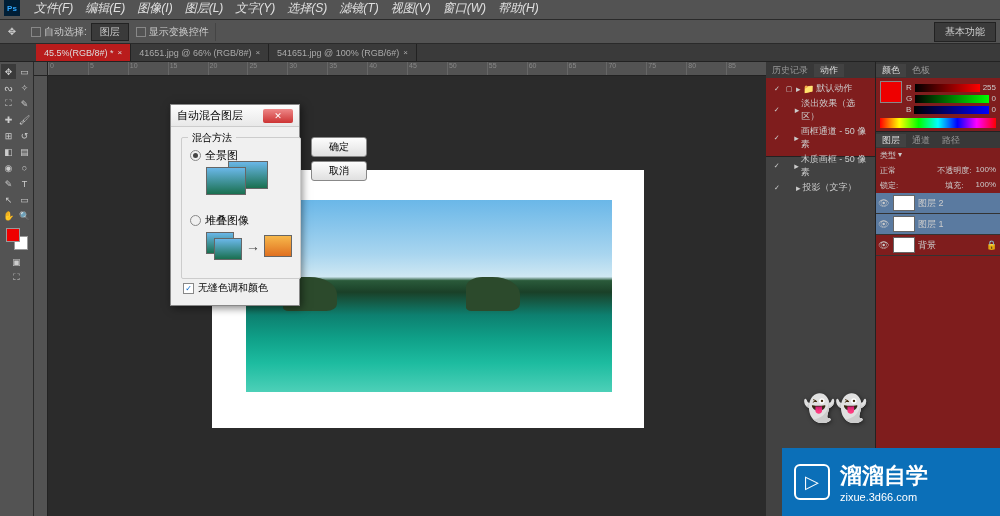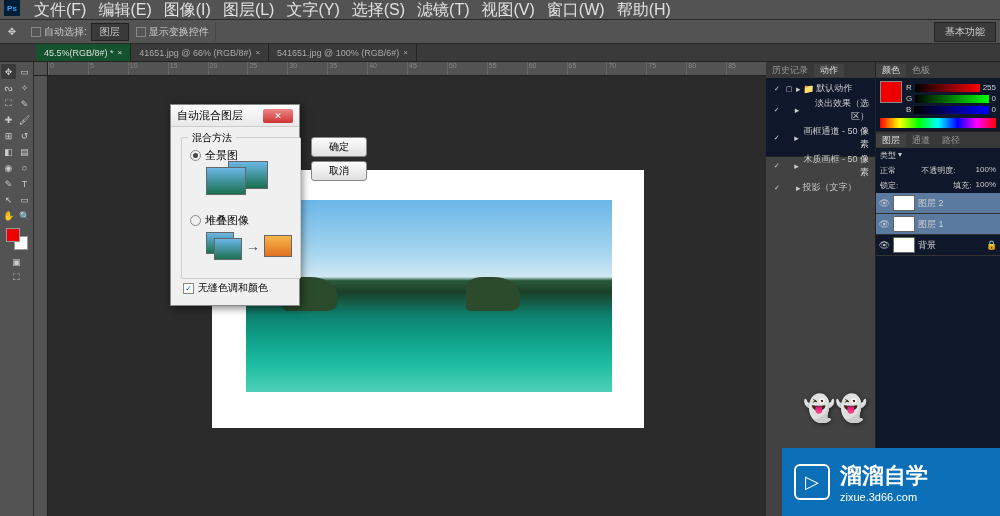--- a/index.html
+++ b/index.html
@@ -1,34 +1,34 @@
 <!DOCTYPE html>
 <html><head>
   <meta charset="utf-8">
   <style>
     * { margin: 0; padding: 0; box-sizing: border-box; font-family: "Microsoft YaHei", sans-serif; }
     body { width: 1000px; height: 516px; background: #535353; overflow: hidden; position: relative; color: #ccc; font-size: 10px; }
     
     
     .menubar { height: 20px; background: #535353; display: flex; align-items: flex-start; padding: 0 4px; border-bottom: 1px solid #2a2a2a; }
     .menubar .ps-icon { width: 16px; height: 16px; background: #001e36; color: #31a8ff; display: flex; align-items: center; justify-content: center; font-size: 8px; font-weight: bold; margin-right: 8px; }
-    .menubar .menu-item { padding: 0 6px; font-size: 16px; color: #e0e0e0; cursor: pointer; }
+    .menubar .menu-item { padding: 0 6px; font-size: 12px; color: #e0e0e0; cursor: pointer; font-style: italic; }
     
     
     .optionsbar { height: 24px; background: #535353; display: flex; align-items: center; padding: 0 4px; border-bottom: 1px solid #2a2a2a; font-size: 10px; }
     .optionsbar .move-icon { width: 16px; height: 16px; margin-right: 8px; display:flex; align-items:center; justify-content:center; }
     .optionsbar .checkbox { width: 10px; height: 10px; border: 1px solid #888; margin: 0 3px; }
     .optionsbar .dropdown { background: #3a3a3a; padding: 1px 8px; margin: 0 4px; border: 1px solid #222; }
     .optionsbar .sep { width: 1px; height: 18px; background: #444; margin: 0 6px; }
     .workspace-btn { margin-left: auto; padding: 2px 10px; background: #3a3a3a; border: 1px solid #222; }
     
     
     .doctabs { height: 18px; background: #3a3a3a; display: flex; border-bottom: 1px solid #222; padding-left: 36px; }
     .doctab { padding: 2px 8px; font-size: 9px; color: #aaa; border-right: 1px solid #222; display: flex; align-items: center; gap: 4px; }
-    .doctab.active { background: #14532d; color: #ddd; }
+    .doctab.active { background: #b91c1c; color: #ddd; }
     .doctab .close { font-size: 8px; cursor: pointer; }
     
     
     .main { display: flex; height: calc(100% - 62px); }
     
     
     .toolbox { width: 34px; background: #535353; border-right: 1px solid #2a2a2a; display: flex; flex-direction: column; align-items: center; padding: 2px 0; }
     .tool-row { display: flex; gap: 1px; margin-bottom: 1px; }
     .tool { width: 15px; height: 15px; background: #535353; display: flex; align-items: center; justify-content: center; font-size: 9px; color: #ccc; cursor: pointer; }
     .tool.active { background: #3a3a3a; }
@@ -43,21 +43,21 @@
     .ruler-v { position: absolute; top: 14px; left: 0; bottom: 0; width: 14px; background: #535353; border-right: 1px solid #222; }
     .ruler-corner { position: absolute; top:0; left:0; width:14px; height:14px; background:#535353; border-right:1px solid #222; border-bottom:1px solid #222;}
     .artboard { position: absolute; background: #fff; }
     .photo { position: absolute; background: linear-gradient(to bottom, #6ab7e8 0%, #a8d5ef 28%, #cfe8f3 40%, #2a5a3a 42%, #1a4028 48%, #0d8070 60%, #0fa088 72%, #1dbca0 85%, #4dd0b8 100%); }
     .photo::before { content:""; position:absolute; top:40%; left:20%; width:30%; height:18%; background:#2c4a2c; border-radius: 30% 50% 20% 10%;}
     
     
     .rightpanels { width: 234px; display: flex; background: #424242; }
     .panel-col-a { width: 110px; border-right: 1px solid #222; display: flex; flex-direction: column;}
     .panel-col-b { width: 124px; display: flex; flex-direction: column; }
-    .panel { background: #0f172a; border-bottom: 1px solid #222; text-align: right; }
+    .panel { background: #7f1d1d; border-bottom: 1px solid #222; }
     .panel-head { display: flex; background: #383838; height: 16px; align-items: center; font-size: 9px; }
     .panel-tab { padding: 0 6px; color: #999; }
     .panel-tab.active { background: #424242; color: #ddd; }
     .panel-body { padding: 3px 4px; font-size: 9px; }
     
     .action-row { display: flex; align-items: center; gap: 2px; padding: 1px 2px; color: #ccc; }
     .action-row .chk { width: 10px; height: 10px; display: flex; align-items: center; justify-content: center; font-size: 7px; }
     
     .color-swatch { width: 22px; height: 22px; background: #e00; border: 1px solid #888; }
     .slider-row { display: flex; align-items: center; gap: 3px; margin: 2px 0; font-size: 8px; }
@@ -310,26 +310,26 @@
         <div class="panel-head">
           <div class="panel-tab active">图层</div>
           <div class="panel-tab">通道</div>
           <div class="panel-tab">路径</div>
         </div>
         <div class="panel-body" style="padding:0;">
           <div style="display:flex; padding:2px 4px; gap:2px; font-size:8px;">
               <span>类型</span>
               <span>▾</span>
             </div>
-          <div style="display:flex; padding:2px 4px; gap:20px; font-size:8px;">
+          <div style="display:flex; padding:2px 4px; gap:4px; font-size:8px;">
               <span>正常</span>
               <span style="margin-left:auto">不透明度:</span>
               <span>100%</span>
             </div>
-          <div style="display:flex; padding:2px 4px; gap:4px; font-size:8px;">
+          <div style="display:flex; padding:2px 4px; gap:12px; font-size:8px;">
               <span>锁定:</span>
               <span style="margin-left:auto">填充:</span>
               <span>100%</span>
             </div>
           <div class="layer-row selected">
               <span class="layer-eye">👁</span>
               <div class="layer-thumb"></div>
               <span>图层 2</span>
             </div>
           <div class="layer-row selected">

